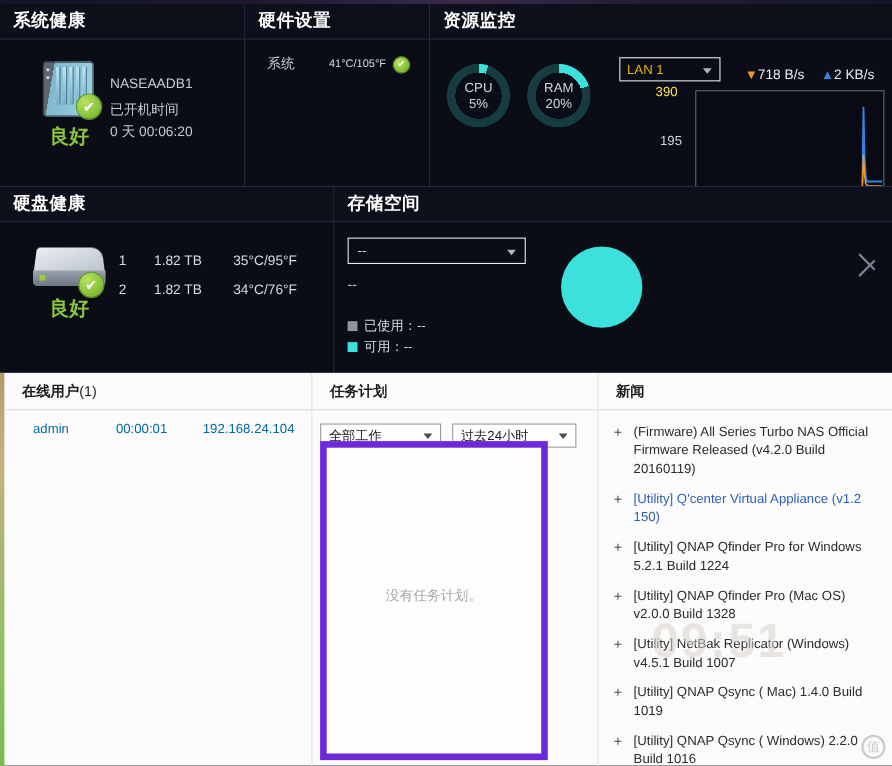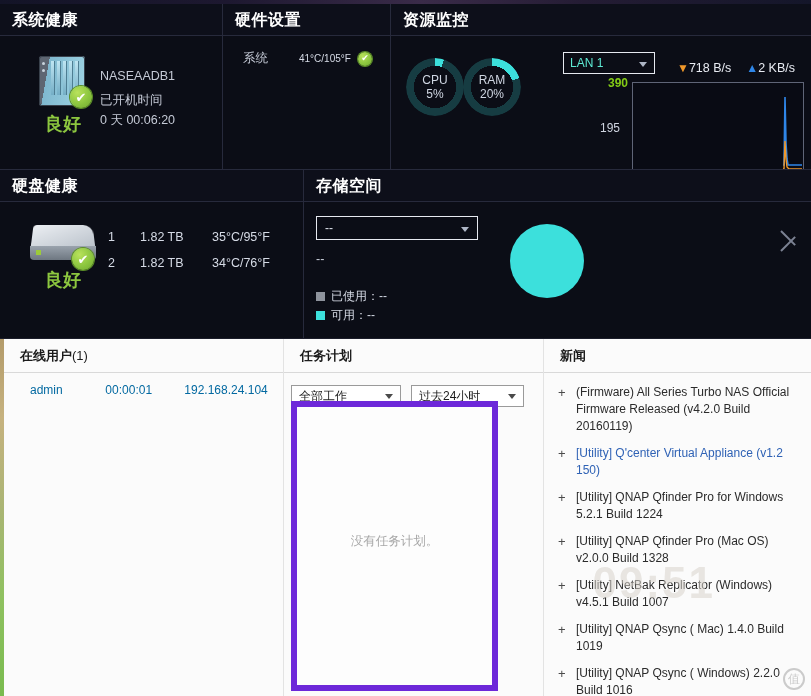--- a/index.html
+++ b/index.html
@@ -80,43 +80,43 @@
 
   
   .gauge { position:absolute; width:58px; height:58px; }
   .gauge .ring { position:absolute; inset:0; border-radius:50%; }
   .gauge .lbl {
     position:absolute; inset:0; display:flex; flex-direction:column;
     align-items:center; justify-content:center;
     color:#cfd6e2; font-size:12px; line-height:14px;
   }
   #g-cpu { left:15px; top:22px; }
-  #g-ram { left:72px; top:22px;text-decoration:underline; }
+  #g-ram { left:88px; top:22px;text-decoration:underline; }
 
   .lan-select {
     position:absolute; left:172px; top:16px; width:92px; height:22px;
     border:1px solid #e6e9f0; background:#0b0d16;
-    color:#5eead4; font-size:12px; padding:0 6px; line-height:20px;
+    color:#eab308; font-size:12px; padding:0 6px; line-height:20px;
   }
   .lan-select .caret {
     position:absolute; right:7px; top:9px;
     border-left:4px solid transparent; border-right:4px solid transparent;
     border-top:5px solid #aeb6c6;
   }
   .rates { position:absolute; left:286px; top:25px; font-size:12.5px; color:#e8ebf2; white-space:nowrap; }
   .arrow-dn { color:#f0982a; font-size:12px; }
   .arrow-up { color:#2f86e8; font-size:12px; }
   .rate-sep { display:inline-block; width:8px; }
 
   .netchart { position:absolute; left:205px; top:46px; width:208px; height:90px; }
   .netchart .plot {
     position:absolute; left:36px; top:0; right:0; bottom:0;
     border:1px solid #5f6577; background:#090b14;
   }
-  .axis-t { position:absolute; left:12px; top:-6px; color:#84cc16; font-size:12px;font-weight:bold; }
+  .axis-t { position:absolute; left:0; top:-6px; color:#fde047; font-size:12px; }
   .axis-m { position:absolute; left:4px; top:39px; color:#cfd4e0; font-size:12px; }
 
   
   .disk-block { position:absolute; left:22px; top:22px; width:82px; text-align:center; }
   .disk-icon { position:relative; width:66px; height:44px; margin:0 auto; }
   .disk-top {
     position:absolute; left:2px; top:0; width:62px; height:26px;
     background: linear-gradient(160deg,#eceff3 0%,#cdd3da 60%,#b7bfc8 100%);
     border-radius: 4px 10px 4px 4px;
     transform: perspective(60px) rotateX(14deg);

